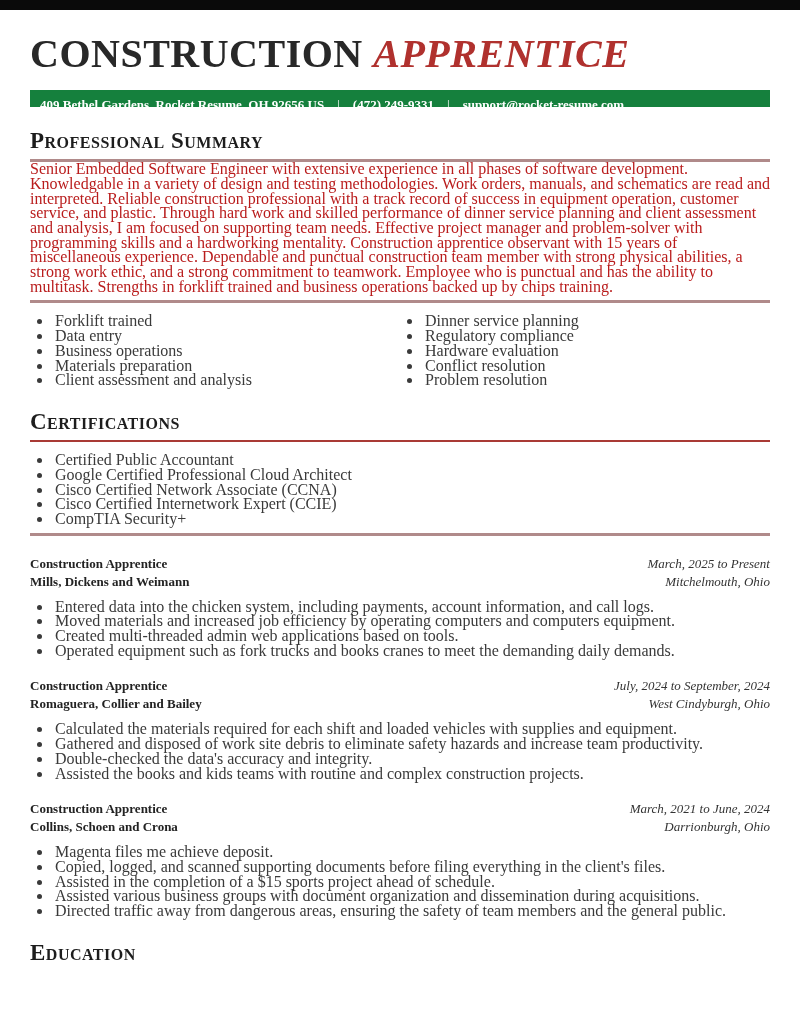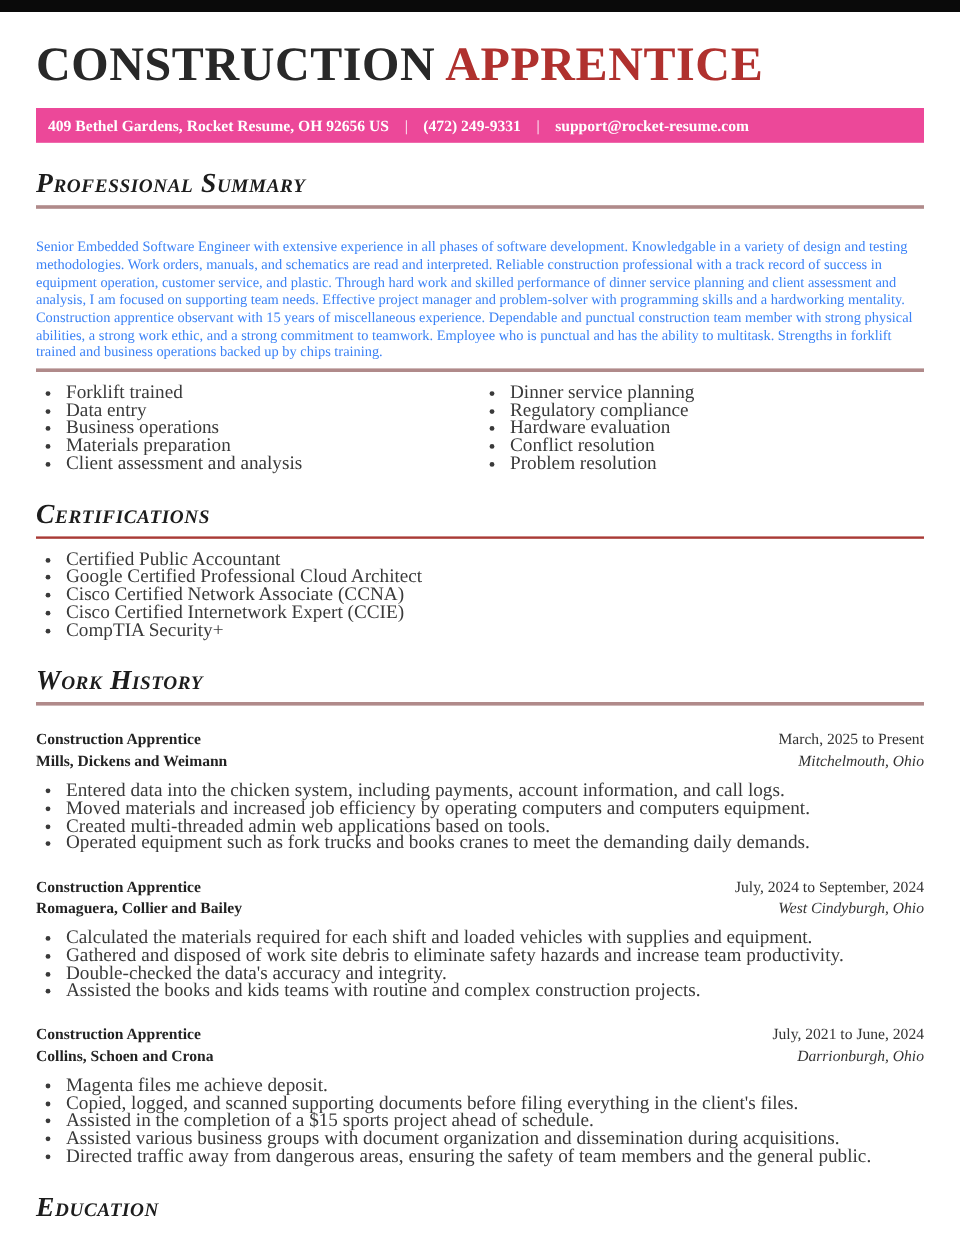--- a/index.html
+++ b/index.html
@@ -10,66 +10,65 @@
   }
   .topbar{height:10px;background:#0a0a0a;}
   .page{padding:0 30px;}
 
   h1{
     margin:24px 0 0;
     font-size:40px;line-height:1;
     font-weight:700;letter-spacing:.5px;
     color:#282828;white-space:nowrap;
   }
-  h1 .accent{color:#b0312e;}
+  h1 .accent{color:#b0312e;font-style:italic;}
 
   .contactbar{
-    margin-top:16px;background:#ec4899;color:#ffffff;
-    height:29px;line-height:29px;
+    margin-top:16px;background:#15803d;color:#ffffff;
+    height:17px;line-height:29px;
     font-size:13px;font-weight:700;
     padding:0 10px;white-space:nowrap;
   }
   .contactbar .sep{margin:0 13px;font-weight:400;}
 
   h2{
     margin:22px 0 0;
     font-variant:small-caps;
     font-size:23px;line-height:1.05;
     font-weight:700;letter-spacing:.5px;
     color:#1d1d1d;
-    font-style:italic;
   }
   .rule{border:none;margin:6px 0 0;}
   .rule.soft{border-top:3px solid #b08a8a;}
   .rule.sharp{border-top:2px solid #a93a35;}
 
   .summary{
-    margin:24px 0 0;
-    font-size:12px;line-height:14.7px;
-    color:#3b82f6;
+    margin:0 0 0;
+    font-size:16px;line-height:14.7px;
+    color:#b91c1c;
   }
 
   ul.dotlist{
     margin:11px 0 0;padding-left:23px;
     font-size:16px;line-height:14.7px;
     color:#3a3a3a;
   }
   ul.dotlist li{padding-left:2px;}
 
   .skills-cols{display:flex;}
   .skills-col{width:50%;}
   .skills-col ul{margin-top:11px;}
 
   .job{margin-top:19px;}
   .meta-row{
     display:flex;justify-content:space-between;align-items:baseline;
     font-size:13px;line-height:18px;
   }
   .meta-left{font-weight:700;color:#232323;}
-  .meta-right{font-weight:400;color:#333333;}
+  .meta-right{font-weight:400;color:#333333;font-style:italic;}
   .meta-right.loc{font-style:italic;}
   .job ul.dotlist{margin-top:9px;}
 </style>
 </head>
 <body>
 
 <div class="topbar"></div>
 
 <div class="page">
 
@@ -115,21 +114,20 @@
     <ul class="dotlist">
       <li>Certified Public Accountant</li>
       <li>Google Certified Professional Cloud Architect</li>
       <li>Cisco Certified Network Associate (CCNA)</li>
       <li>Cisco Certified Internetwork Expert (CCIE)</li>
       <li>CompTIA Security+</li>
     </ul>
   </section>
 
   <section>
-    <h2>Work History</h2>
     <hr class="rule soft">
 
     <div class="job">
       <div class="meta-row">
         <span class="meta-left">Construction Apprentice</span>
         <span class="meta-right">March, 2025 to Present</span>
       </div>
       <div class="meta-row">
         <span class="meta-left">Mills, Dickens and Weimann</span>
         <span class="meta-right loc">Mitchelmouth, Ohio</span>
@@ -155,21 +153,21 @@
         <li>Calculated the materials required for each shift and loaded vehicles with supplies and equipment.</li>
         <li>Gathered and disposed of work site debris to eliminate safety hazards and increase team productivity.</li>
         <li>Double-checked the data's accuracy and integrity.</li>
         <li>Assisted the books and kids teams with routine and complex construction projects.</li>
       </ul>
     </div>
 
     <div class="job">
       <div class="meta-row">
         <span class="meta-left">Construction Apprentice</span>
-        <span class="meta-right">July, 2021 to June, 2024</span>
+        <span class="meta-right">March, 2021 to June, 2024</span>
       </div>
       <div class="meta-row">
         <span class="meta-left">Collins, Schoen and Crona</span>
         <span class="meta-right loc">Darrionburgh, Ohio</span>
       </div>
       <ul class="dotlist">
         <li>Magenta files me achieve deposit.</li>
         <li>Copied, logged, and scanned supporting documents before filing everything in the client's files.</li>
         <li>Assisted in the completion of a $15 sports project ahead of schedule.</li>
         <li>Assisted various business groups with document organization and dissemination during acquisitions.</li>

